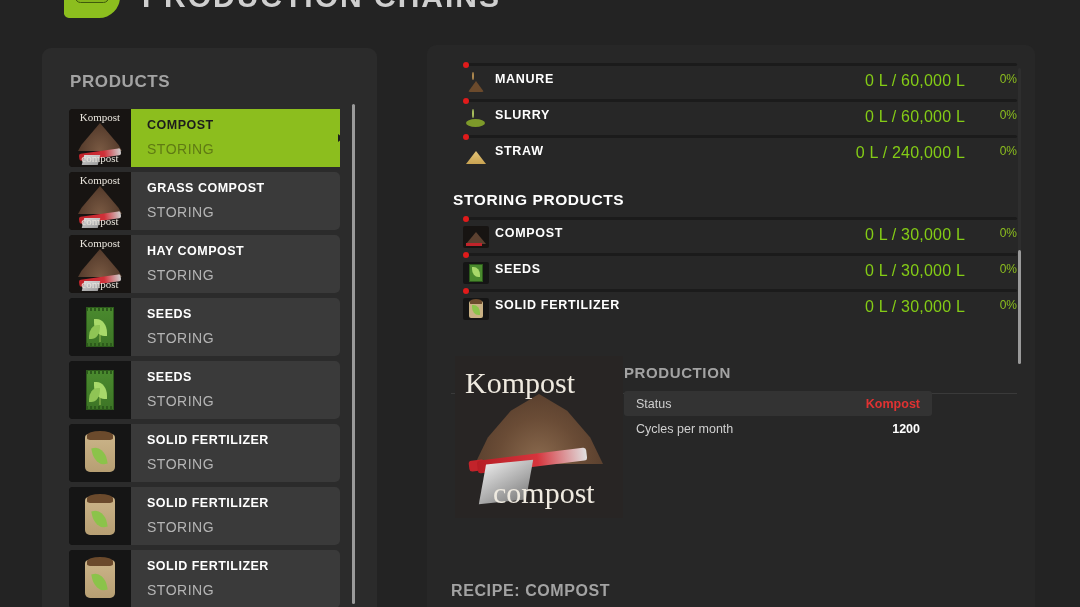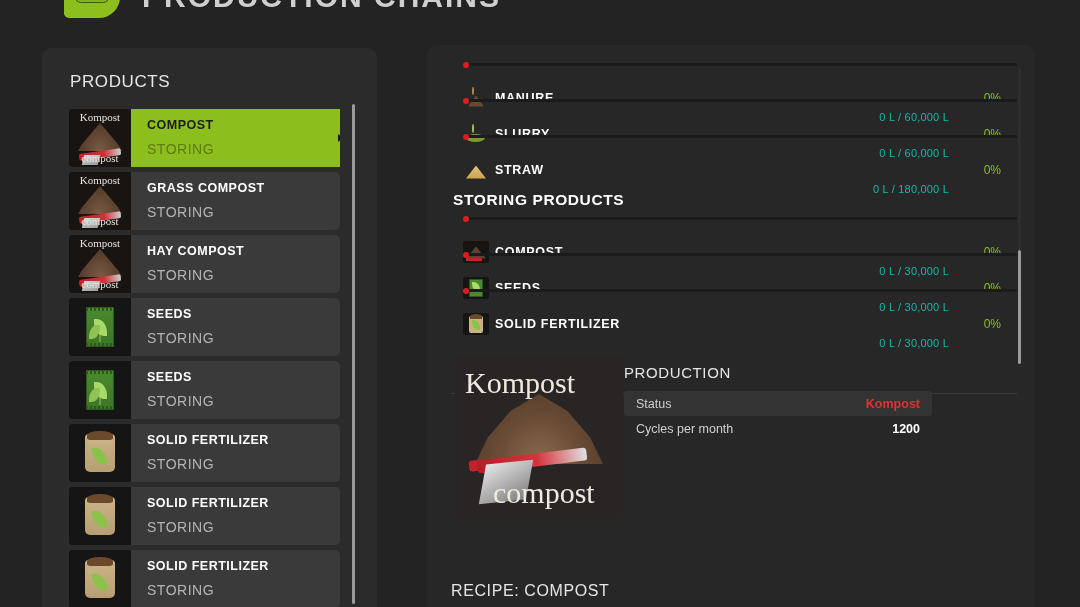--- a/index.html
+++ b/index.html
@@ -33,21 +33,21 @@
   .panel-left {
     position: absolute; left: 42px; top: 48px; width: 335px; height: 600px;
     background: #2b2b2b; border-radius: 9px;
   }
   .panel-right {
     position: absolute; left: 427px; top: 45px; width: 608px; height: 600px;
     background: #272727; border-radius: 9px;
   }
 
   .section-title {
-    color: #e5e5e5; font-weight: normal; letter-spacing: 0.6px;
+    color: #a3a3a3; font-weight: bold; letter-spacing: 0.6px;
   }
   .panel-left .section-title { position: absolute; left: 28px; top: 24px; font-size: 17px; }
 
   
   .product-list {
     position: absolute; left: 27px; top: 61px; width: 271px; height: 540px;
     overflow: hidden;
   }
   .product-item {
     display: flex; height: 58px; margin-bottom: 5px; position: relative;
@@ -152,28 +152,28 @@
   }
   .res-row { position: relative; height: 36px; }
   .res-bar {
     position: absolute; left: 12px; right: 0; top: 0; height: 3px;
     background: #1b1b1b; border-radius: 2px;
   }
   .res-dot {
     position: absolute; left: 12px; top: -1px; width: 6px; height: 6px;
     border-radius: 50%; background: #e01b1b;
   }
-  .res-main { position: absolute; left: 12px; right: 16px; top: 9px; display: flex; align-items: center; }
+  .res-main { position: absolute; left: 12px; right: 0; top: 9px; display: flex; }
   .res-icon { width: 26px; height: 22px; position: relative; flex: 0 0 26px; }
   .res-name {
     font-size: 12.5px; font-weight: bold; color: #ffffff;
     letter-spacing: 0.7px; margin-left: 6px;
   }
   .res-spacer { flex: 1; }
-  .res-amount { font-size: 11px; color: #14b8a6; letter-spacing: 0.2px; margin-top: 39px; }
+  .res-amount { font-size: 16px; color: #84cc16; letter-spacing: 0.2px; }
   .res-pct { font-size: 12px; color: #8cbe1e; width: 34px; text-align: right; margin-left: 18px; }
 
   
   .ic-manure .m1 {
     position: absolute; left: 5px; bottom: 2px; width: 16px; height: 11px;
     background: #6b4a2c; clip-path: polygon(50% 0, 100% 100%, 0 100%); border-radius: 2px;
   }
   .ic-manure .m2 {
     position: absolute; left: 9px; top: 0px; width: 2px; height: 8px;
     border-left: 2px solid #b08a50; border-radius: 60%;
@@ -443,21 +443,21 @@
           </div>
           <div class="res-row">
             <div class="res-bar"></div>
             <div class="res-dot"></div>
             <div class="res-main">
               <div class="res-icon ic-straw">
                 <div class="t1"></div>
               </div>
               <div class="res-name">STRAW</div>
               <div class="res-spacer"></div>
-              <div class="res-amount">0 L / 180,000 L</div>
+              <div class="res-amount">0 L / 240,000 L</div>
               <div class="res-pct">0%</div>
             </div>
           </div>
         </div>
       <div class="sect-head">STORING PRODUCTS</div>
       <div id="outgoing-rows">
           <div class="res-row">
             <div class="res-bar"></div>
             <div class="res-dot"></div>
             <div class="res-main">

